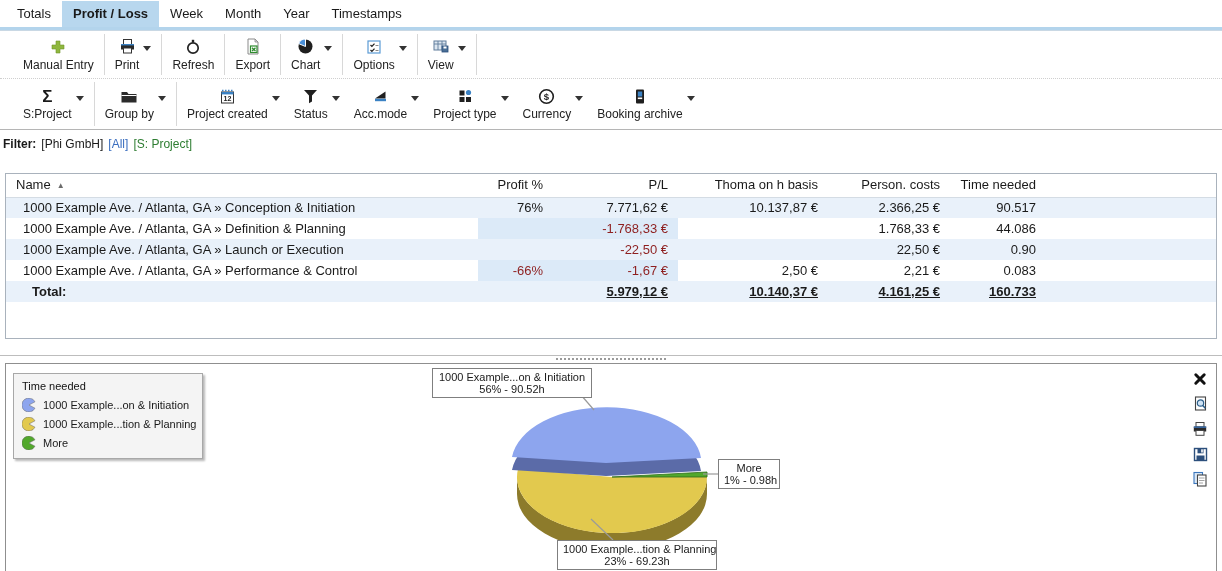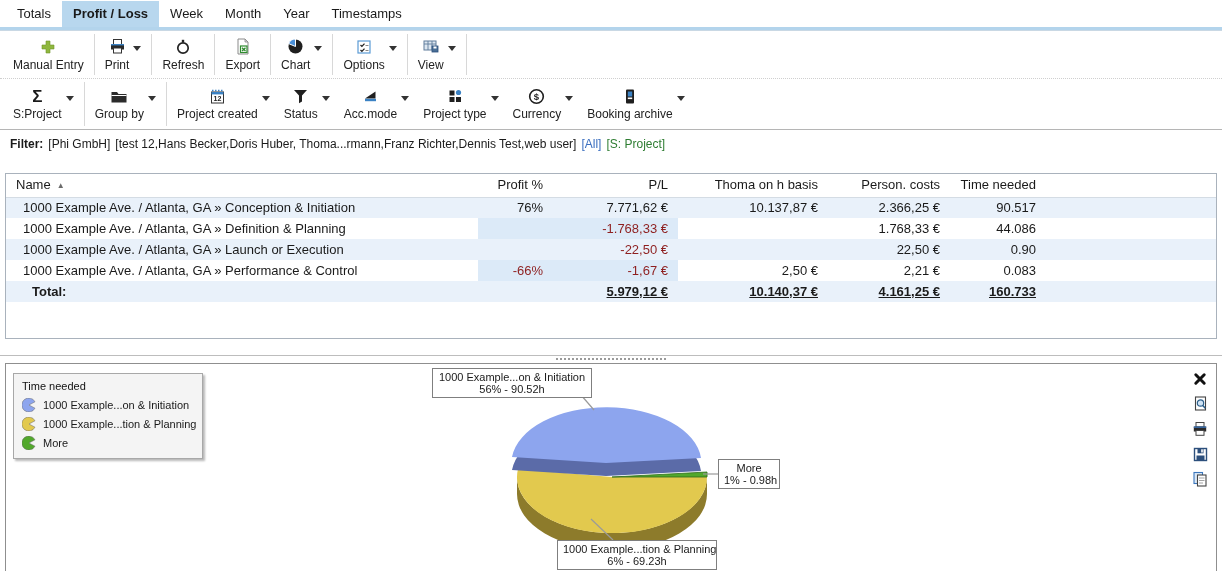--- a/index.html
+++ b/index.html
@@ -7,35 +7,35 @@
     font-family:"Liberation Sans", sans-serif; color:#1a1a1a; }
   .app { width:1222px; height:571px; position:relative; background:#fff; }
 
   
   .tabbar { height:27px; display:flex; align-items:flex-end; padding-left:6px; background:#fff; }
   .tab { font-size:13px; padding:5px 11px 6px; cursor:default; white-space:nowrap; }
   .tab.active { background:#b8d7ee; font-weight:bold; }
   .tab-underline { height:4px; background:#b3d4ec; border-bottom:1px solid #c9d8e4; }
 
   
-  .toolbar { display:flex; align-items:center; background:#fff; padding-left:6px; }
+  .toolbar { display:flex; align-items:center; background:#fff; padding-left:16px; }
   .toolbar1 { height:48px; border-bottom:1px dotted #cfcfcf; }
   .toolbar2 { height:51px; border-bottom:1px solid #b5b5b5; }
   .tb-btn { display:flex; align-items:center; padding:3px 7px; gap:4px; }
   .tb-main { display:flex; flex-direction:column; align-items:center; gap:2px; }
   .tb-icon { height:18px; display:flex; align-items:center; justify-content:center; }
   .tb-icon svg { display:block; }
   .tb-label { font-size:12px; color:#222; white-space:nowrap; }
   .tb-dd { width:0; height:0; border-left:4px solid transparent; border-right:4px solid transparent;
            border-top:5px solid #333; margin-top:-12px; }
   .tb-sep { width:1px; align-self:stretch; background:#d8d8d8; margin:3px 3px; }
   .sigma-char { font-size:17px; font-weight:bold; line-height:17px; }
 
   
-  .filterbar { height:27px; display:flex; align-items:center; gap:5px; padding-left:10px;
+  .filterbar { height:27px; display:flex; align-items:center; gap:5px; padding-left:3px;
                font-size:12px; white-space:nowrap; }
   .filterbar .flabel { font-weight:bold; }
   .flink-all { color:#3a6ebf; }
   .flink-group { color:#2e7d32; }
 
   
   .tablewrap { height:166px; margin:16px 5px; border:1px solid #a9b2bc; background:#fff; overflow:hidden; }
   table.grid { border-collapse:collapse; table-layout:fixed; width:100%; font-size:13px; }
   table.grid th { font-weight:normal; text-align:right; height:23px; padding:0 10px 2px 0;
                   border-bottom:1px solid #d4dce4; white-space:nowrap; }
@@ -298,21 +298,20 @@
         </span>
         <span class="tb-label">Booking archive</span>
       </div>
       <span class="tb-dd"></span>
     </div>
   </div>
 
   <div class="filterbar">
     <span class="flabel">Filter:</span>
     <span>[Phi GmbH]</span>
-    <span>[test 12,Hans Becker,Doris Huber, Thoma...rmann,Franz Richter,Dennis Test,web user]</span>
     <span class="flink-all">[All]</span>
     <span class="flink-group">[S: Project]</span>
   </div>
 
   <div class="tablewrap">
     <table class="grid">
       <colgroup>
         <col style="width:472px">
           <col style="width:75px">
           <col style="width:125px">
@@ -430,21 +429,21 @@
     <div class="callout" style="left:426px; top:4px; width:160px;">
       <div>1000 Example...on &amp; Initiation</div>
       <div>56% - 90.52h</div>
     </div>
     <div class="callout" style="left:712px; top:95px; width:62px;">
       <div>More</div>
       <div>1% - 0.98h</div>
     </div>
     <div class="callout" style="left:551px; top:176px; width:160px;">
       <div>1000 Example...tion &amp; Planning</div>
-      <div>6% - 69.23h</div>
+      <div>23% - 69.23h</div>
     </div>
 
     <div class="chart-tools">
       <span class="tool">
         <svg width="14" height="14" viewBox="0 0 15 15">
             <path d="M3 3 L12 12 M12 3 L3 12" stroke="#111" stroke-width="3.2" stroke-linecap="round"></path>
           </svg>
       </span>
       <span class="tool">
         <svg width="15" height="16" viewBox="0 0 15 16">

